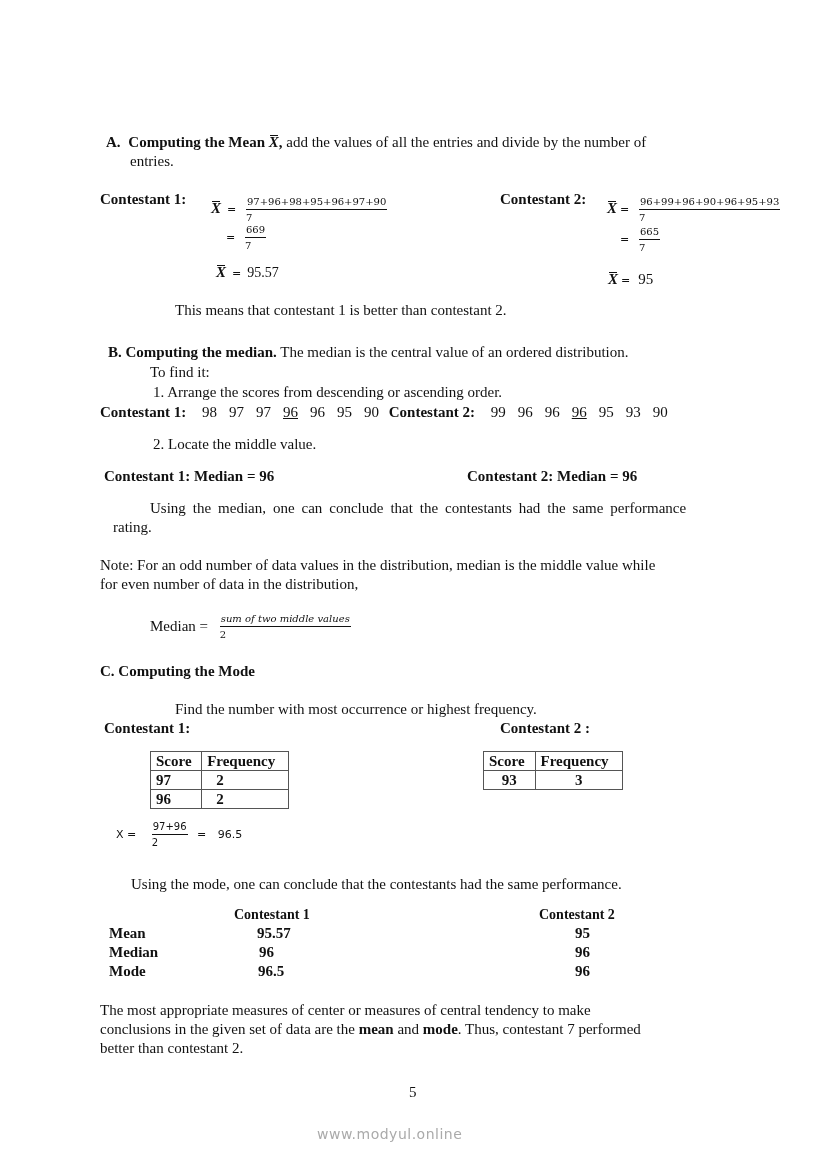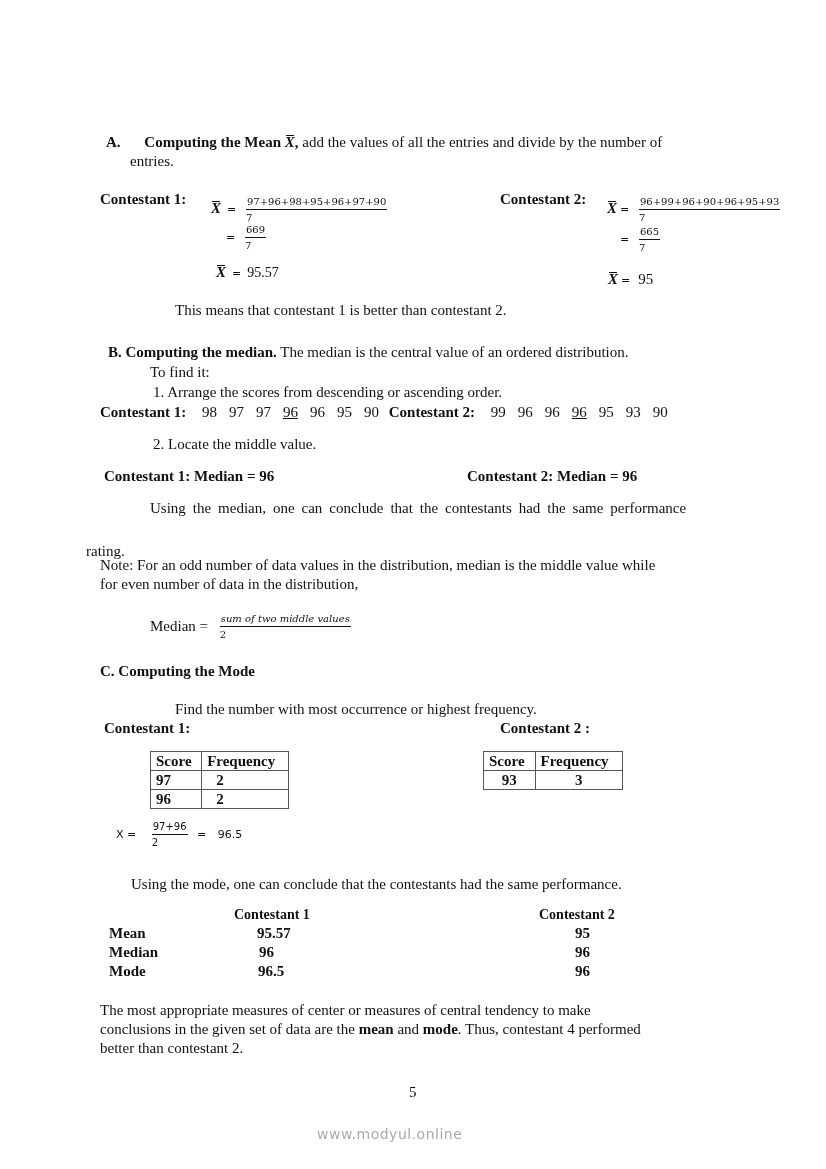--- a/index.html
+++ b/index.html
@@ -19,21 +19,21 @@
   table.ft td { border:1px solid #555; padding:0 5px; line-height:18px;font-weight:bold; }
   .small-sans { font-family:"DejaVu Sans", sans-serif; font-size:11px; }
   .it { font-style:italic; font-family:"DejaVu Serif", serif; font-size:10px; }
   .gray { color:#aaa; font-family:"DejaVu Sans", sans-serif; font-size:14px; letter-spacing:0.5px; }
 </style>
 </head>
 <body>
 
 <div class="abs" style="left:106px;top:134px;">
   <span class="b">A.</span>
-  <span class="b" style="margin-left:20px;">Computing the Mean</span>
+  <span class="b" style="margin-left:4px;">Computing the Mean</span>
   <span class="xbar">X</span><span class="b">,</span><span> add the values of all the entries and divide by the number of</span>
 </div>
 <div class="abs" style="left:130px;top:153px;">entries.</div>
 
 <div class="abs b" style="left:100px;top:191px;">Contestant 1:</div>
 <div class="abs" style="left:211px;top:195px;">
   <span class="xbar">X</span><span class="eq">=</span>
   <span class="frac">
       <span class="num">97+96+98+95+96+97+90</span>
       <span class="den">7</span>
@@ -82,21 +82,21 @@
   <span id="c1scores"><span style="margin-left: 12px;">98</span><span style="margin-left: 12px;">97</span><span style="margin-left: 12px;">97</span><span class="u" style="margin-left: 12px;">96</span><span style="margin-left: 12px;">96</span><span style="margin-left: 12px;">95</span><span style="margin-left: 12px;">90</span></span>
   <span class="b" style="margin-left:6px;">Contestant 2:</span>
   <span id="c2scores"><span style="margin-left: 12px;">99</span><span style="margin-left: 12px;">96</span><span style="margin-left: 12px;">96</span><span class="u" style="margin-left: 12px;">96</span><span style="margin-left: 12px;">95</span><span style="margin-left: 12px;">93</span><span style="margin-left: 12px;">90</span></span>
 </div>
 
 <div class="abs" style="left:153px;top:436px;">2. Locate the middle value.</div>
 <div class="abs b" style="left:104px;top:468px;">Contestant 1: Median = 96</div>
 <div class="abs b" style="left:467px;top:468px;">Contestant 2: Median = 96</div>
 
 <div class="abs" style="left:150px;top:500px;word-spacing:3.2px;">Using the median, one can conclude that the contestants had the same performance</div>
-<div class="abs" style="left:86px;top:519px;margin-top:24px;">rating.</div>
+<div class="abs" style="left:113px;top:519px;">rating.</div>
 
 <div class="abs" style="left:100px;top:557px;">Note: For an odd number of data values in the distribution, median is the middle value while</div>
 <div class="abs" style="left:100px;top:576px;">for even number of data in the distribution,</div>
 
 <div class="abs" style="left:150px;top:612px;">
   <span style="vertical-align:middle;margin-right:8px;">Median =</span>
   <span class="frac">
       <span class="num it">sum of two middle values</span>
       <span class="den">2</span>
     </span>
@@ -159,18 +159,18 @@
 <div class="abs b" style="left:109px;top:944px;">Median</div>
 <div class="abs b" style="left:259px;top:944px;">96</div>
 <div class="abs b" style="left:575px;top:944px;">96</div>
 
 <div class="abs b" style="left:109px;top:963px;">Mode</div>
 <div class="abs b" style="left:258px;top:963px;">96.5</div>
 <div class="abs b" style="left:575px;top:963px;">96</div>
 
 <div class="abs" style="left:100px;top:1002px;">The most appropriate measures of center or measures of  central  tendency to make</div>
 <div class="abs" style="left:100px;top:1021px;">
-  <span>conclusions in the given set of data are the </span><span class="b">mean</span><span> and </span><span class="b">mode</span><span>. Thus, contestant 4 performed</span>
+  <span>conclusions in the given set of data are the </span><span class="b">mean</span><span> and </span><span class="b">mode</span><span>. Thus, contestant 7 performed</span>
 </div>
 <div class="abs" style="left:100px;top:1040px;">better than contestant 2.</div>
 
 <div class="abs" style="left:409px;top:1084px;">5</div>
 <div class="abs gray" style="left:317px;top:1126px;">www.modyul.online</div>
 
 </body></html>

